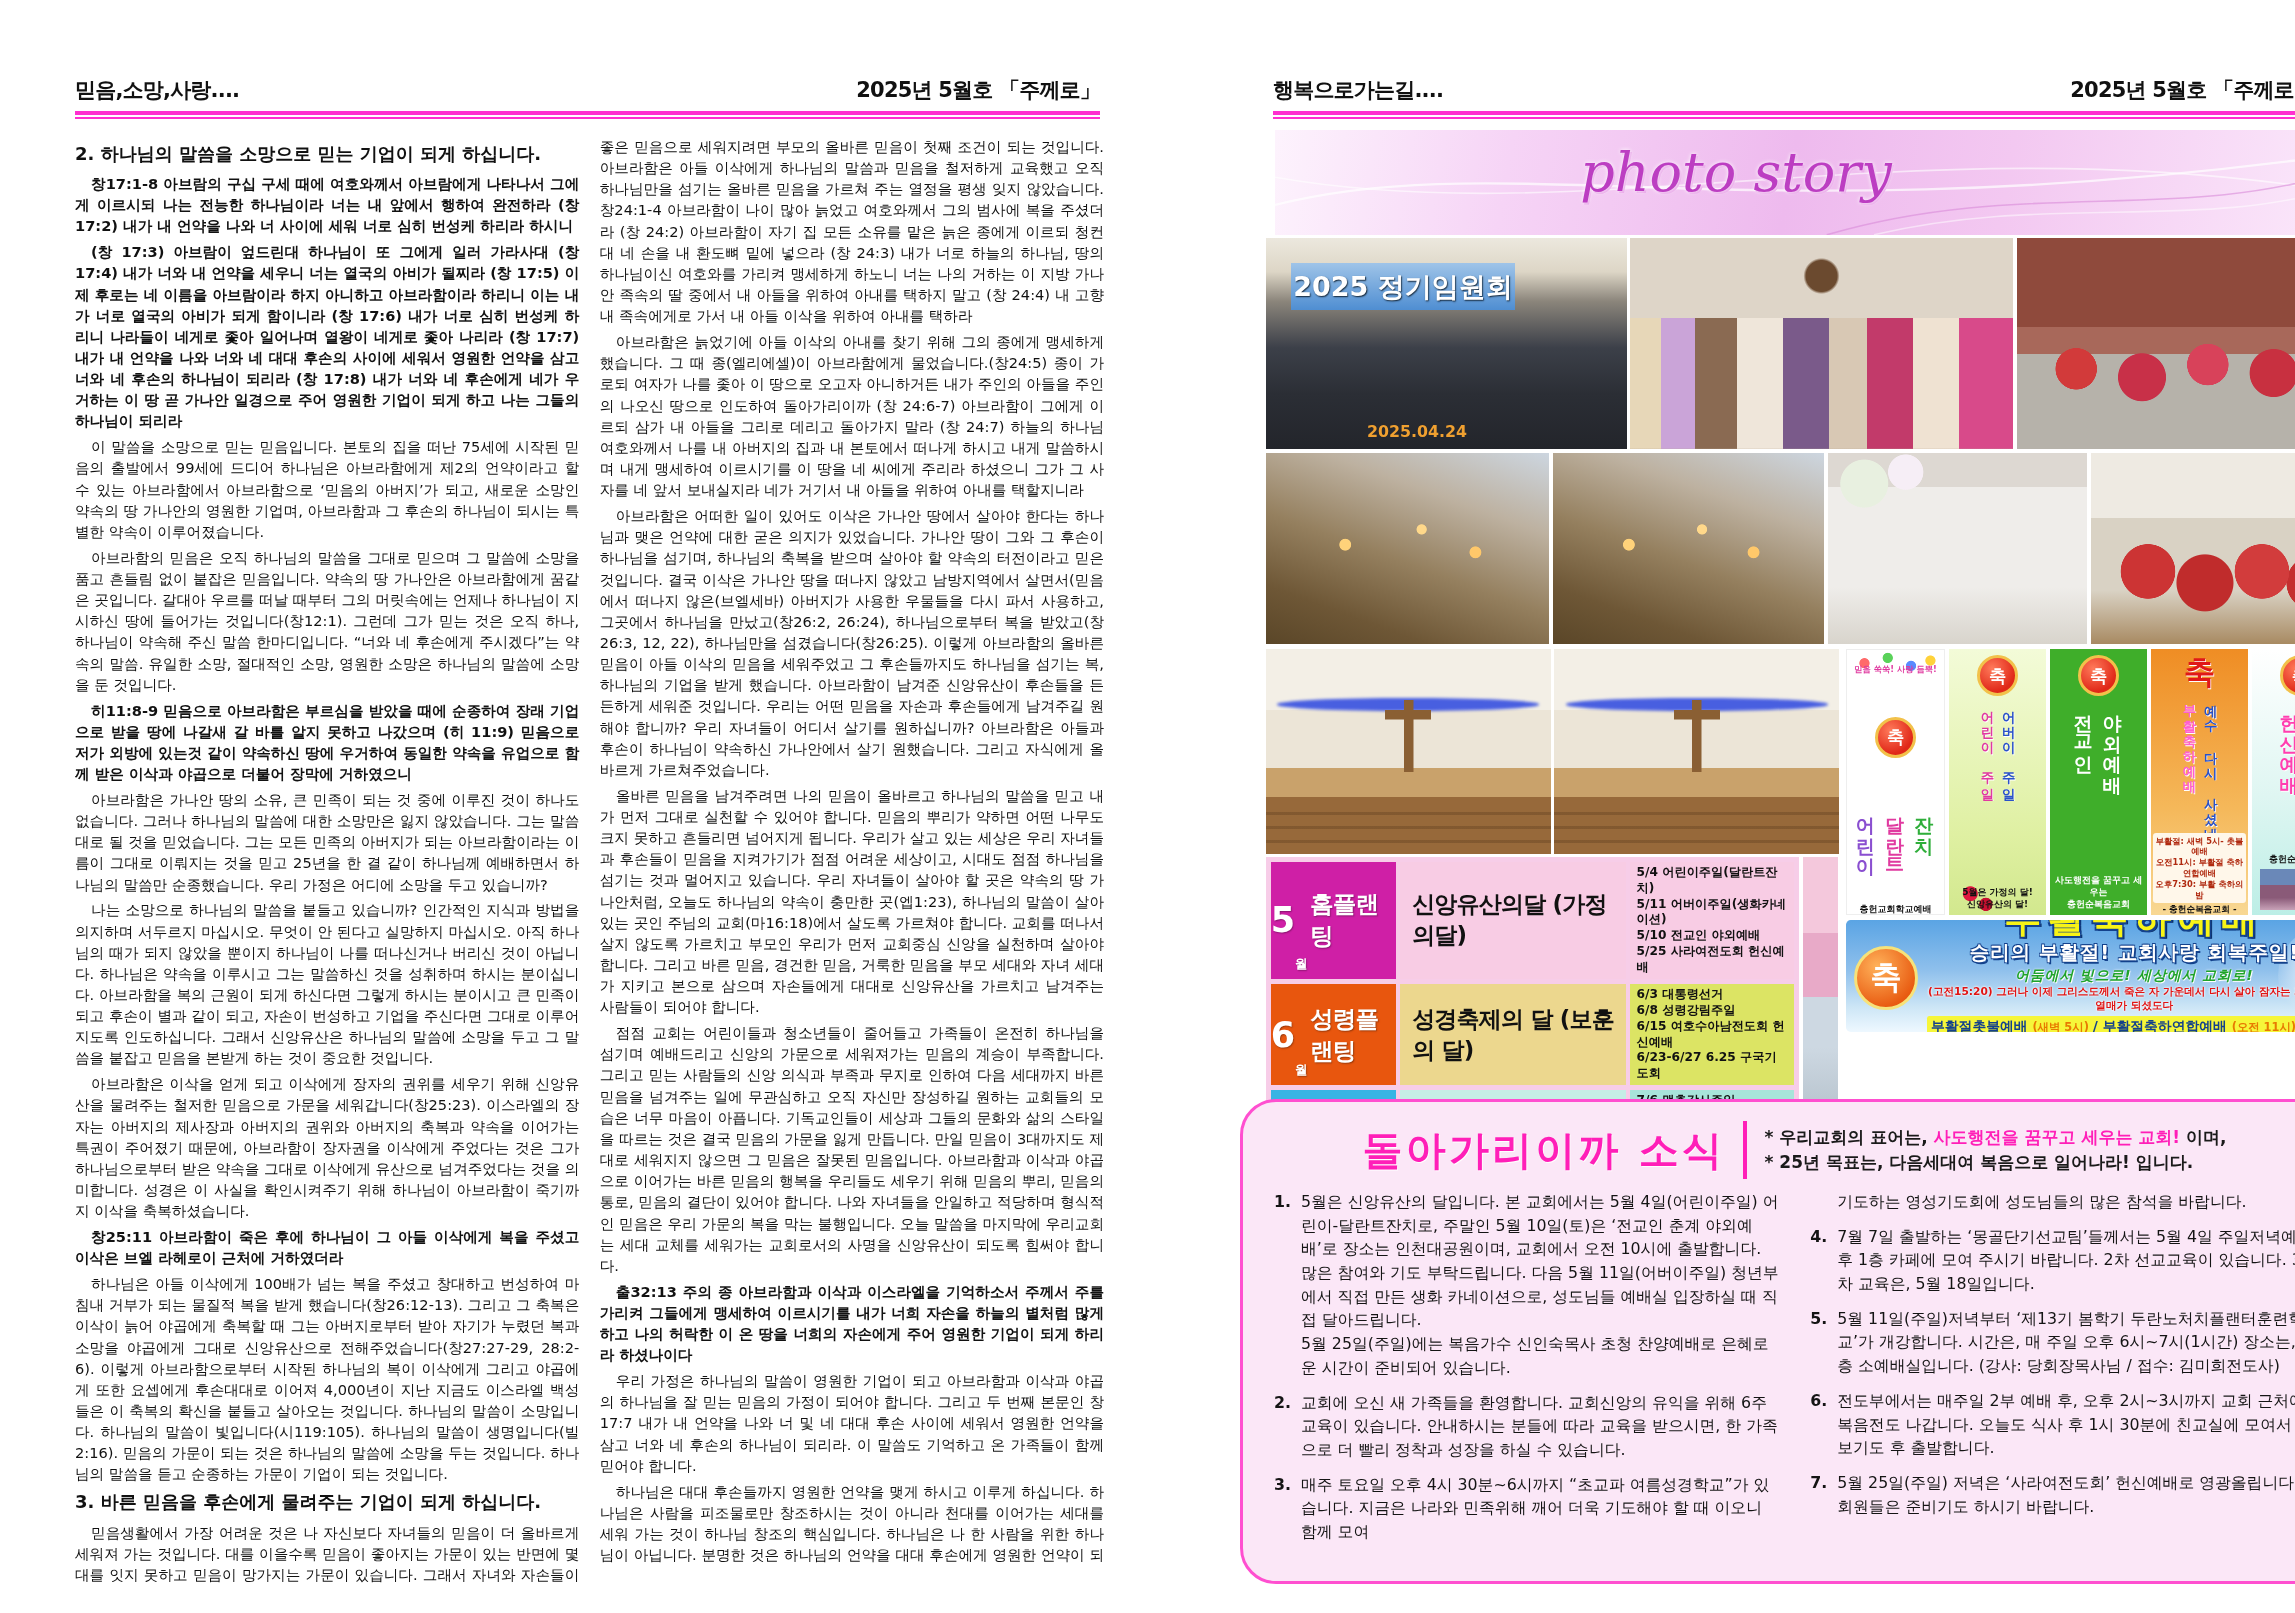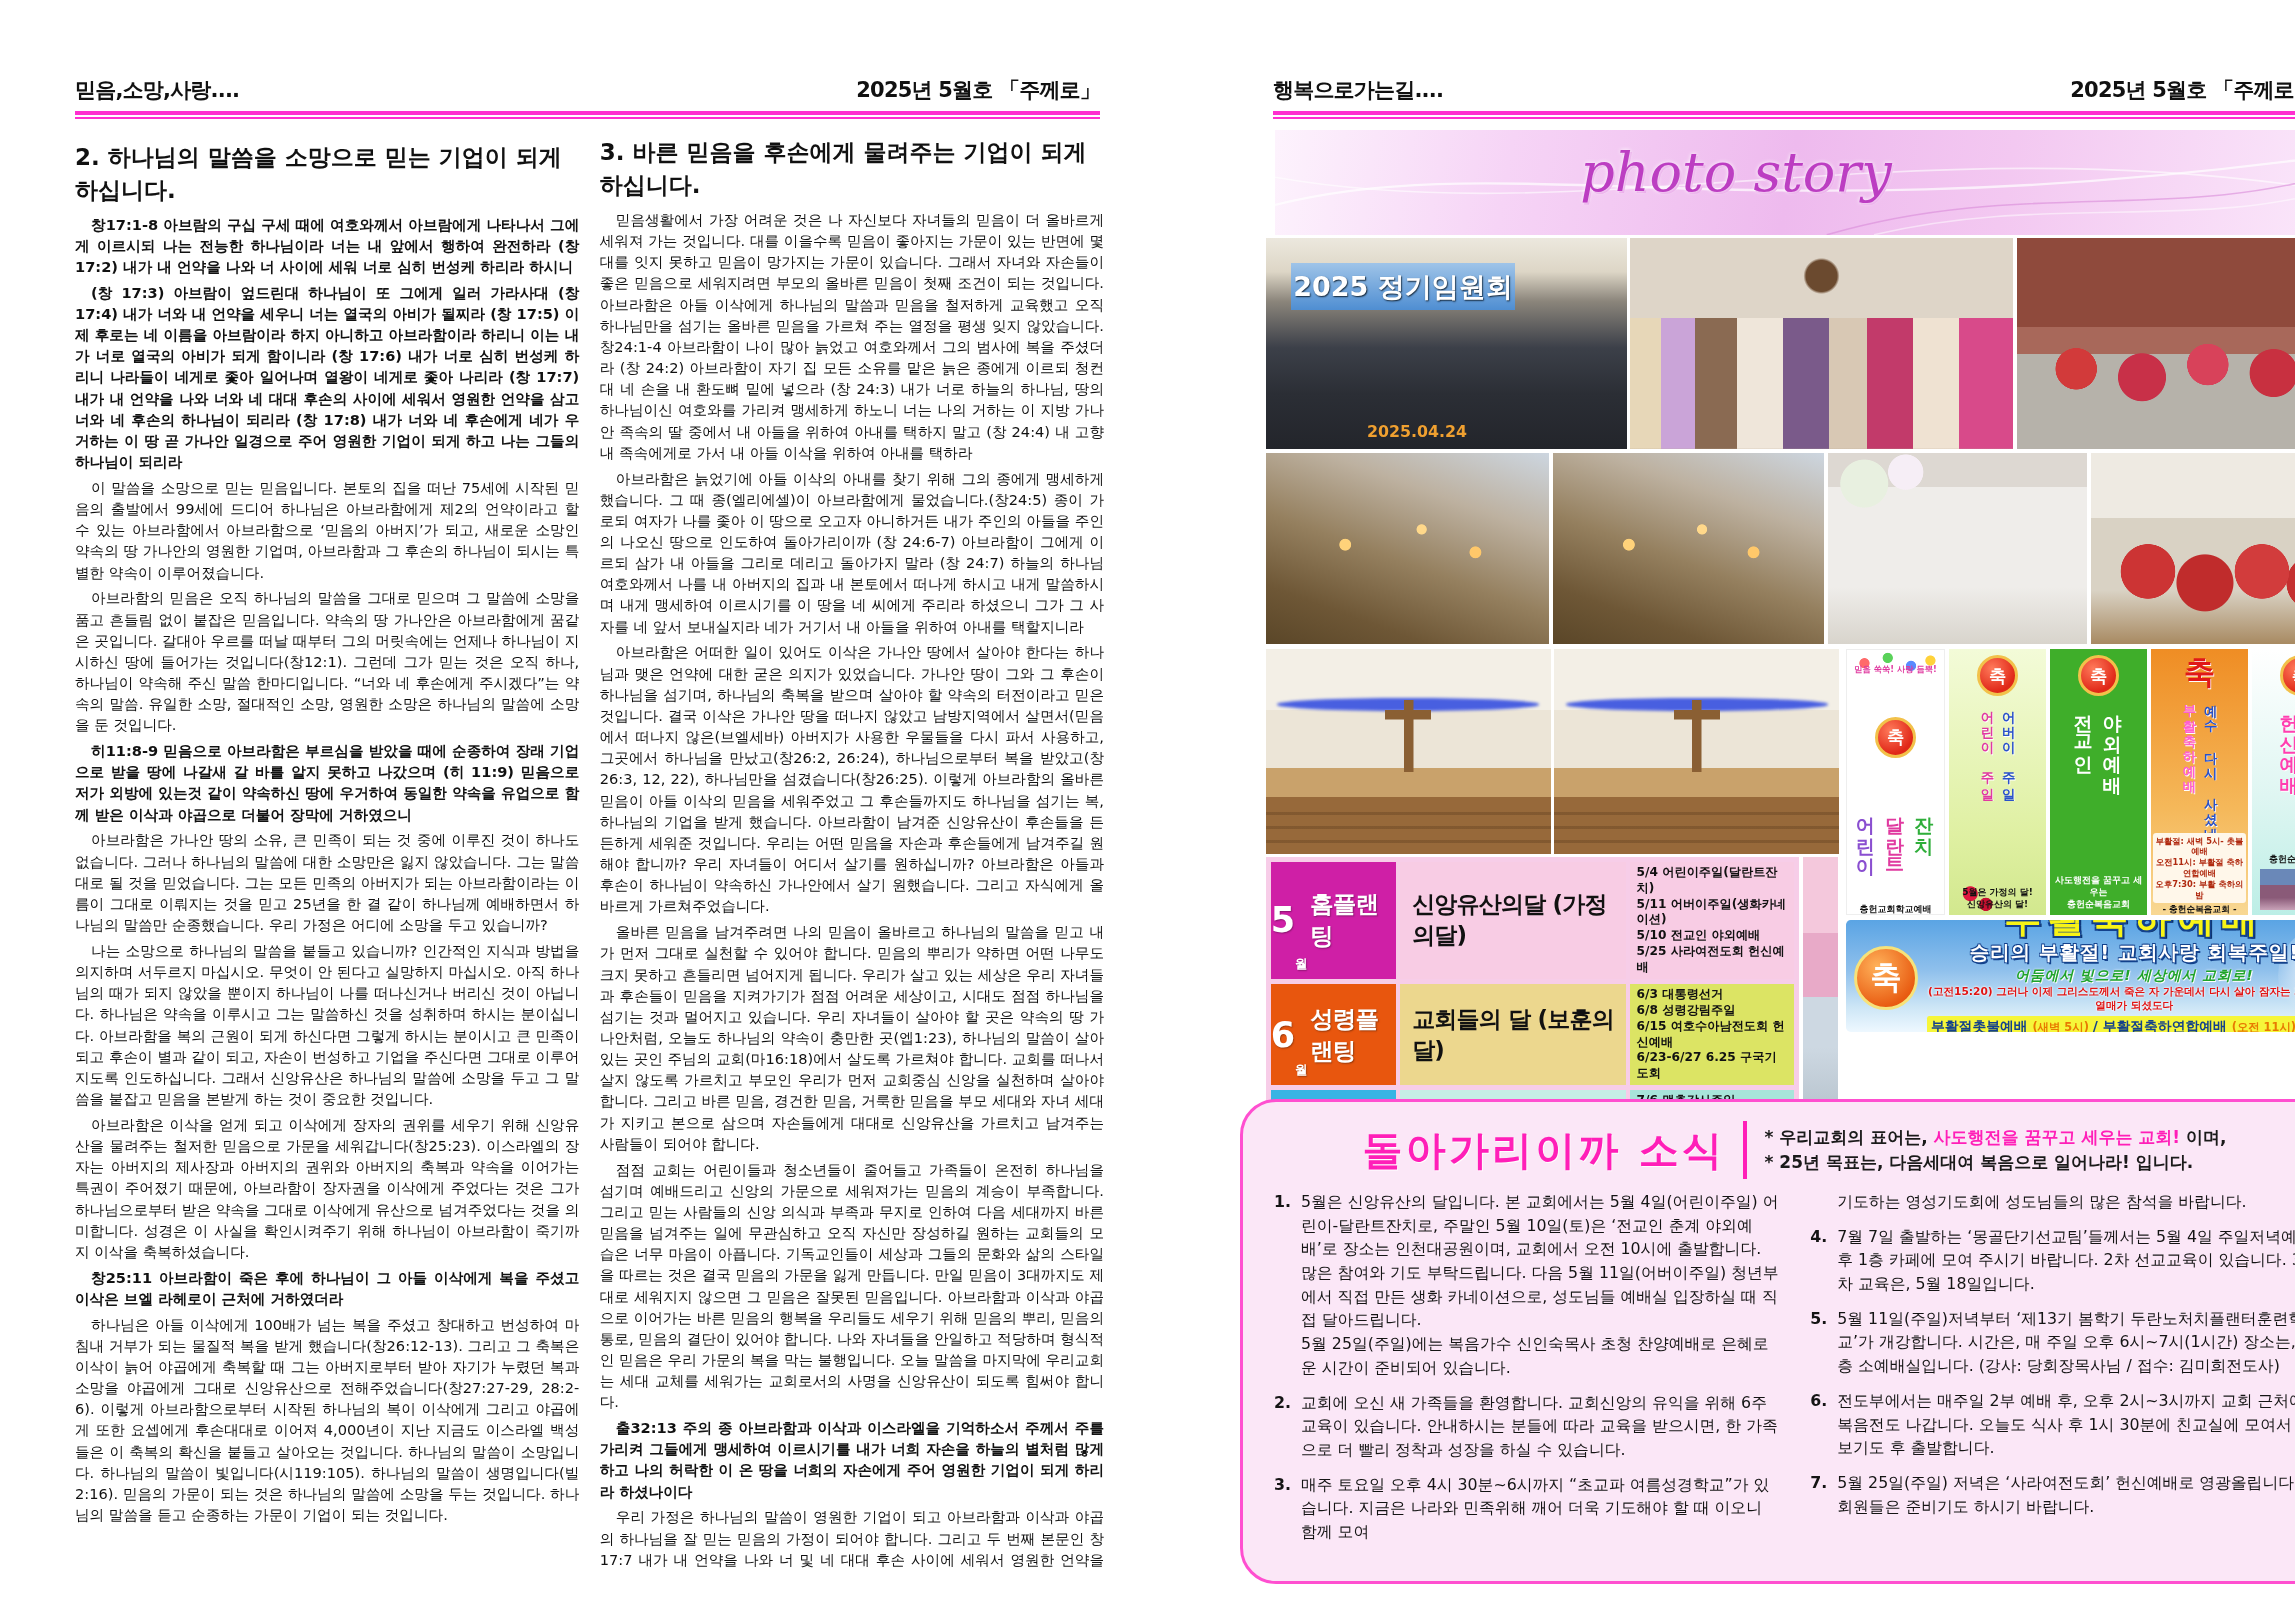--- a/index.html
+++ b/index.html
@@ -10,21 +10,21 @@
   
   .phead{position:absolute;top:76px;left:75px;right:47px;display:flex;justify-content:space-between;font-weight:bold;font-size:21px;letter-spacing:-0.8px;}
   .hrule{position:absolute;top:111px;left:75px;right:47px;height:7.9px;
     background:linear-gradient(180deg,#ff2fd0 0 3.9px,#ffffff 3.9px 6.3px,#ff2fd0 6.3px 7.9px);}
   .page.right .phead{left:65px;right:41px;}
   .page.right .hrule{left:65px;right:41px;}
 
   
   .article{position:absolute;top:136px;left:75px;width:1029px;height:1450px;
     column-count:2;column-gap:20.5px;column-fill:auto;font-size:14.6px;line-height:1.45;text-align:justify;overflow:hidden;}
-  .article .h2{font-weight:900;font-size:23px;margin:4.7px 0 6.3px 0;text-align:left;}
+  .article .h2{font-weight:900;font-size:18px;margin:4.7px 0 6.3px 0;text-align:left;}
   .article p{margin:0 0 4.7px 0;text-indent:1.1em;}
   .article p.pb{font-weight:bold;}
 
   
   .ps-banner{position:absolute;top:130px;left:67px;width:1072px;height:105px;overflow:hidden;
     background:linear-gradient(100deg,#fdf3fd 0%,#f6d4f6 22%,#eebaee 48%,#f3c8f1 68%,#fbe9fb 100%);}
   .ps-banner svg{position:absolute;inset:0;}
   .ps-title{position:absolute;top:11px;left:0;right:14%;text-align:center;
     font-family:"DejaVu Serif",serif;font-style:italic;font-size:54px;color:#bc3ec2;
     text-shadow:0 0 4.7px #ffffff,1.6px 1.6px 0 #e9a6e9;}
@@ -278,21 +278,21 @@
 5/11 어버이주일(생화카네이션)
 5/10 전교인 야외예배
 5/25 사라여전도회 헌신예배</div>
       </div>
       <div class="prow2">
         <div class="plabel" style="background: rgb(232, 86, 14);">
           <span class="pnum">6</span>
           <span class="pwol">월</span>
           <span>성령플랜팅</span>
         </div>
-        <div class="ptheme" style="background: rgb(236, 215, 142);">교회들의 달 (보훈의 달)</div>
+        <div class="ptheme" style="background: rgb(236, 215, 142);">성경축제의 달 (보훈의 달)</div>
         <div class="pdates" style="background: rgb(220, 228, 100);">6/3   대통령선거
 6/8   성령강림주일
 6/15 여호수아남전도회 헌신예배
 6/23-6/27   6.25 구국기도회</div>
       </div>
       <div class="prow2">
         <div class="plabel" style="background: rgb(56, 180, 228);">
           <span class="pnum">7</span>
           <span class="pwol">월</span>
           <span>전도플랜팅</span>

